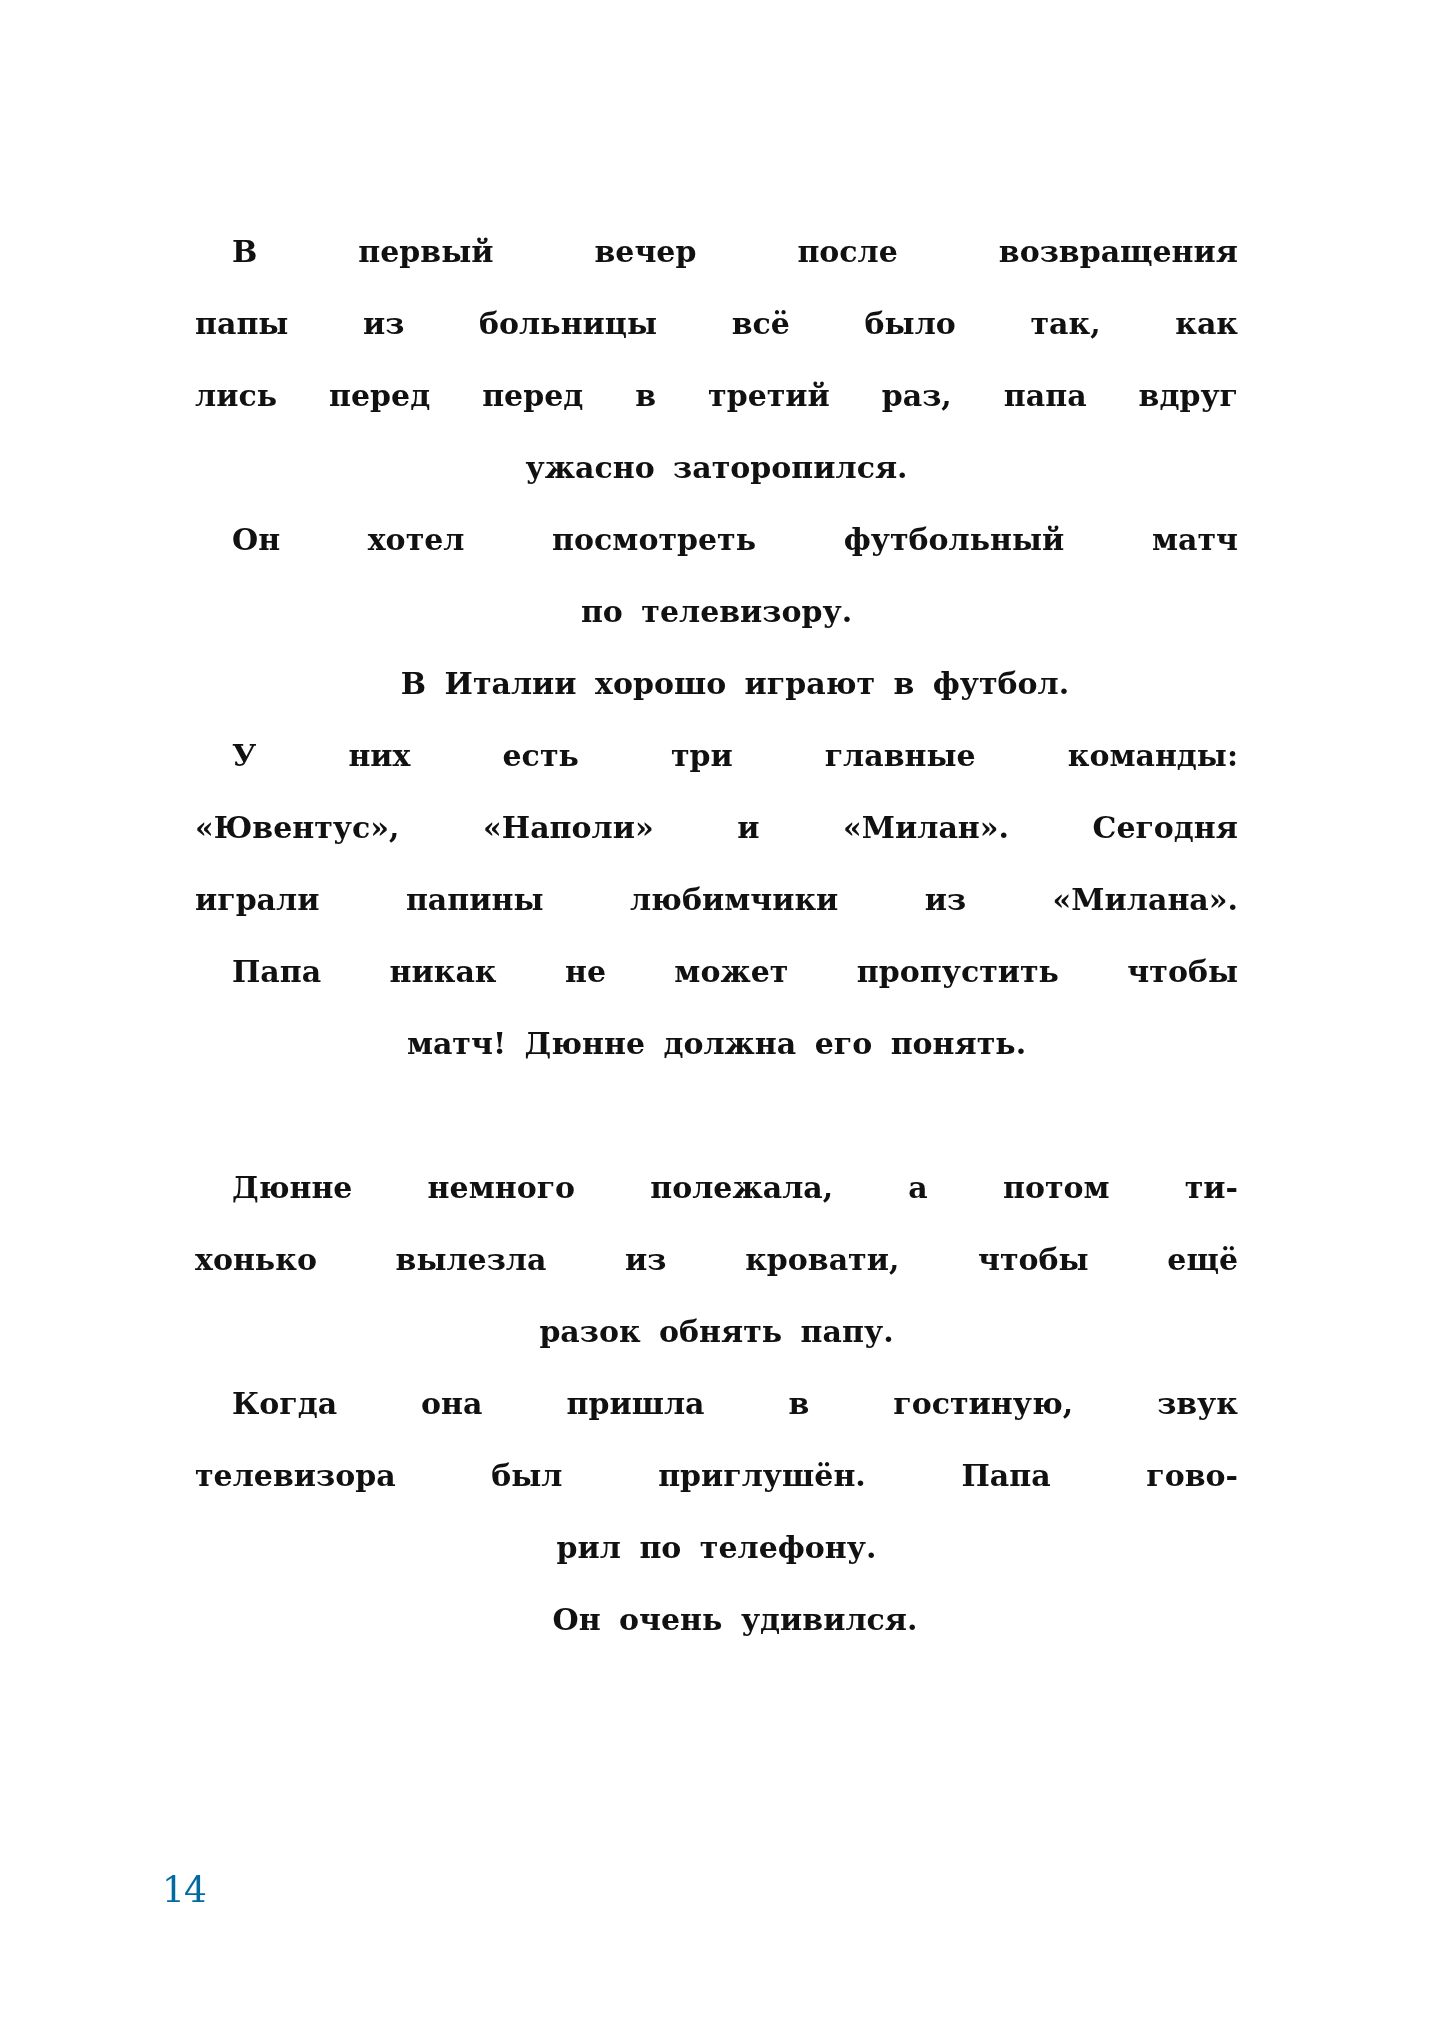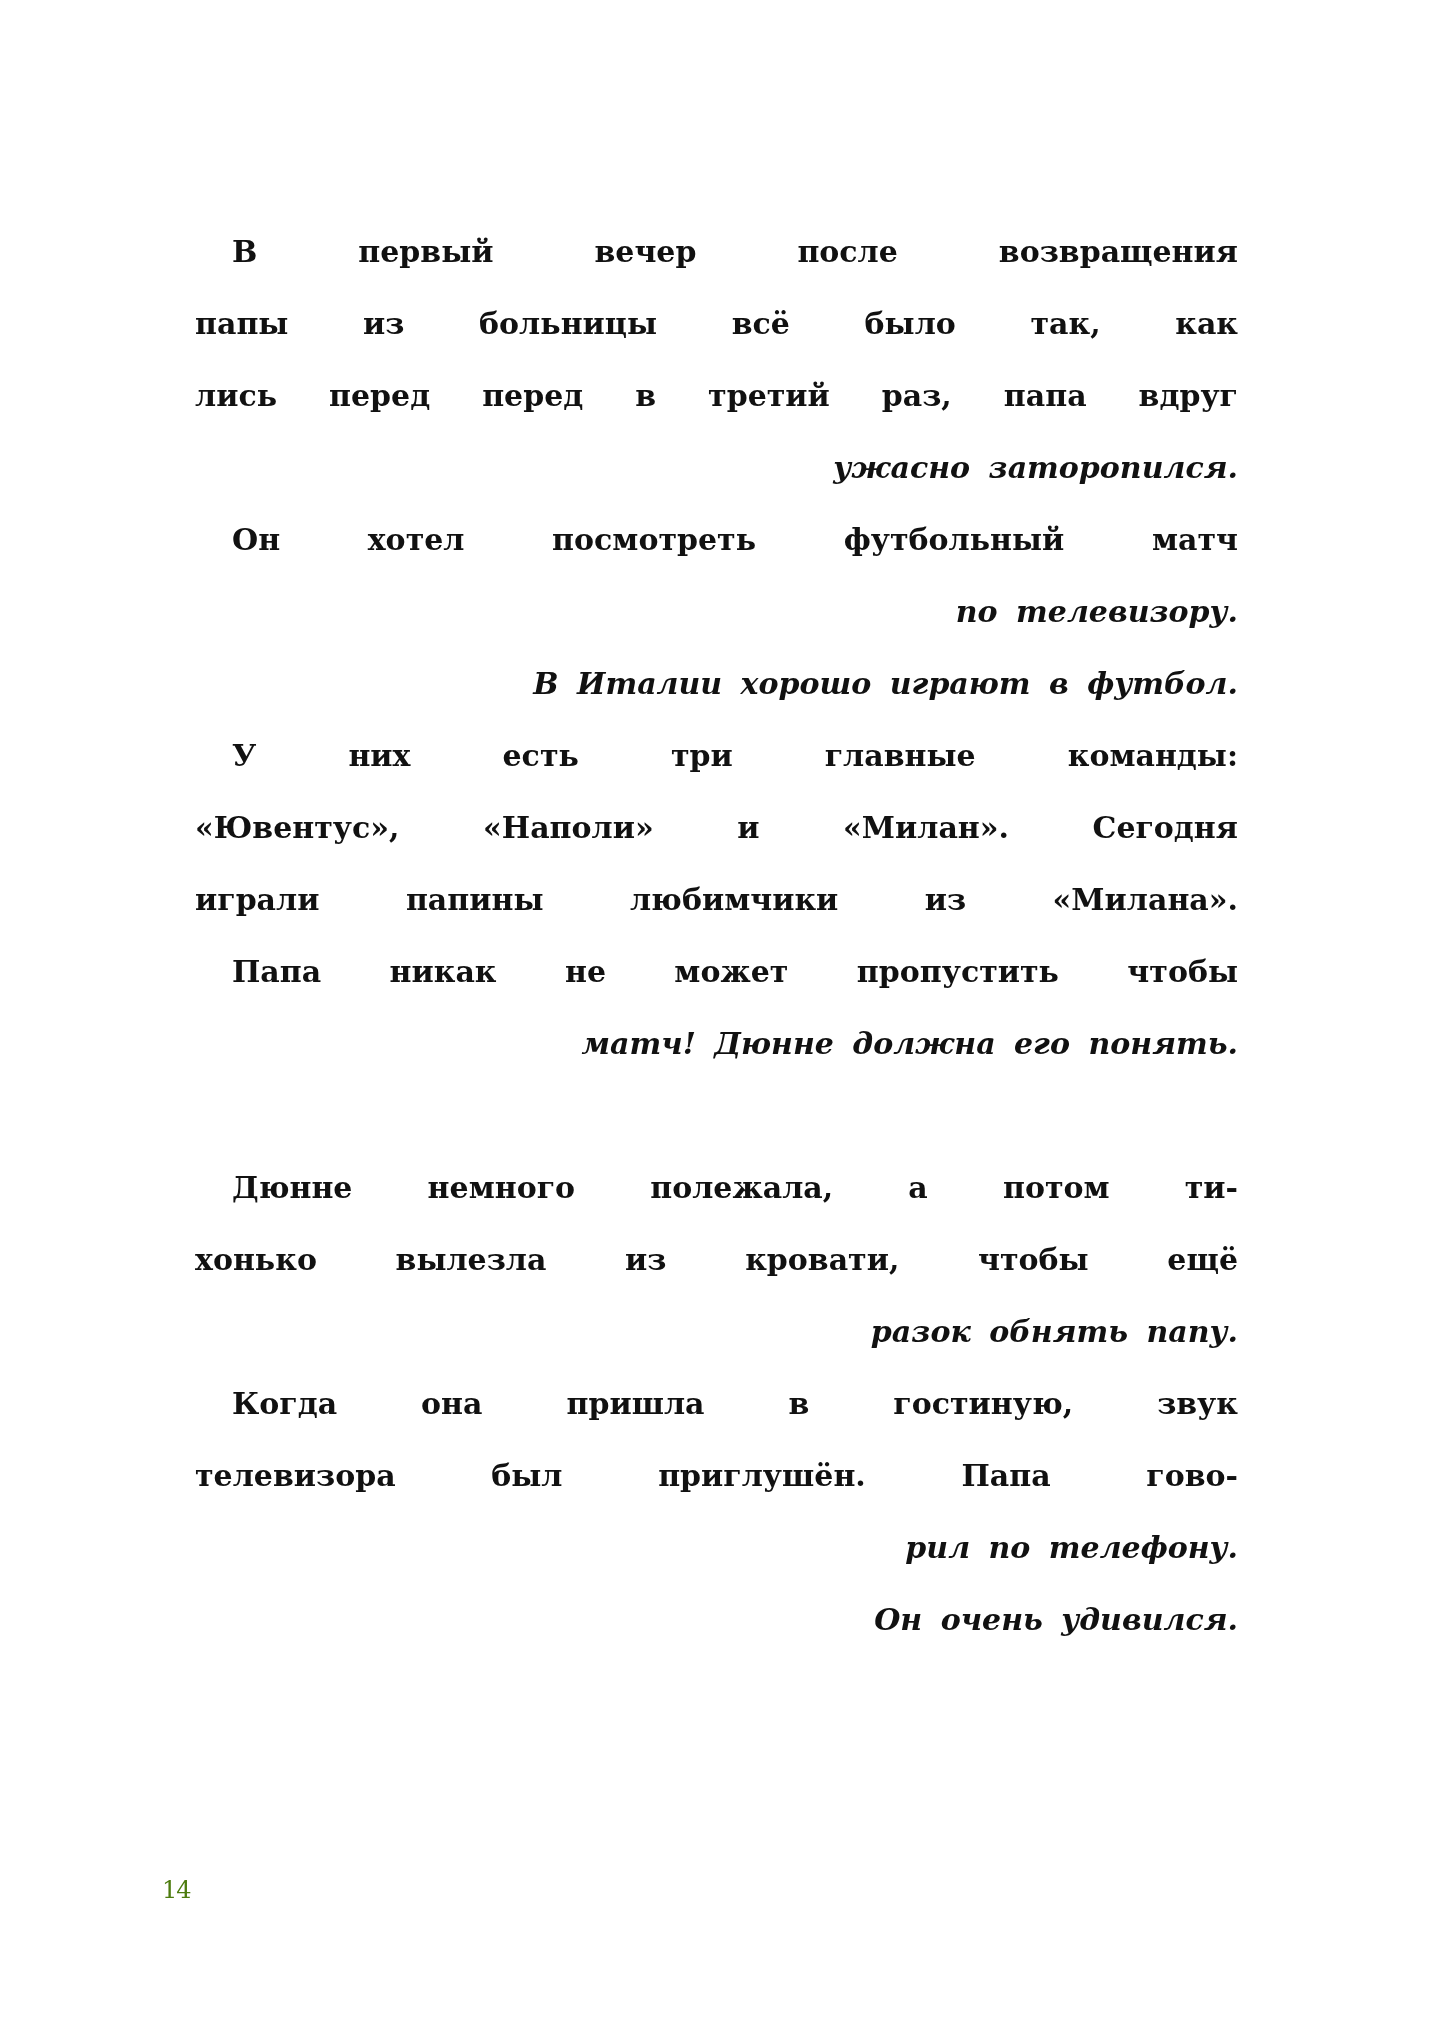--- a/index.html
+++ b/index.html
@@ -36,38 +36,37 @@
       white-space: nowrap;
       overflow: visible;
     }
     .line.justify {
       text-align: justify;
       text-align-last: justify;
       white-space: normal;
       word-spacing: 0;
     }
     .line.left {
-      text-align: right;
+      text-align: center;
       word-spacing: 8px;
-      font-style: italic;
     }
     .line.indent {
       text-indent: 37px;
     }
     .blank {
       height: 72px;
     }
     .page-number {
       position: absolute;
       left: 162px;
       top: 1872px;
       font-family: "DejaVu Serif", serif;
-      font-size: 24px;
+      font-size: 36px;
       line-height: 36px;
-      color: #4d7c0f;
+      color: #0369a1;
       letter-spacing: -1px;
     }
   </style>
 </head>
 <body>
 
 <div class="page">
   <div class="text-block">
 
     <div class="line justify indent">В первый вечер после возвращения</div>

